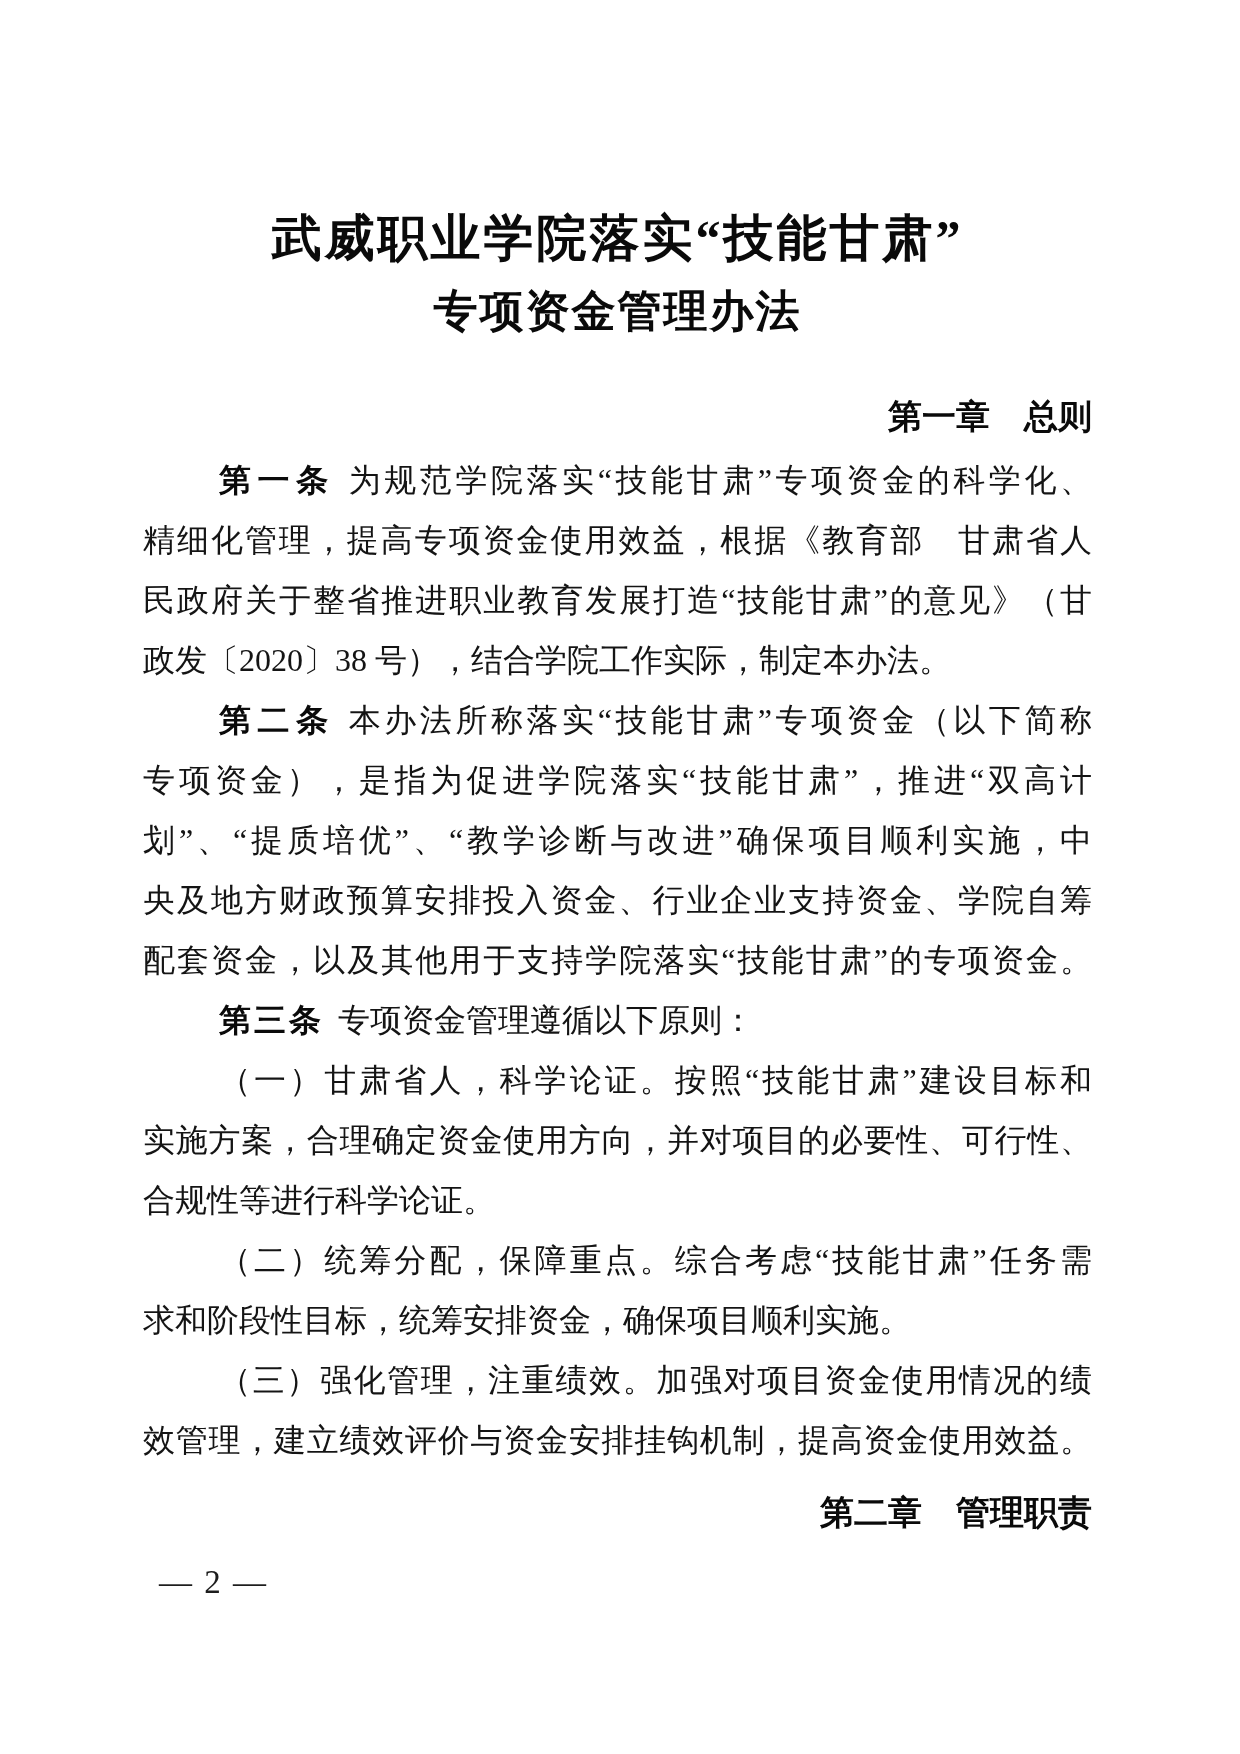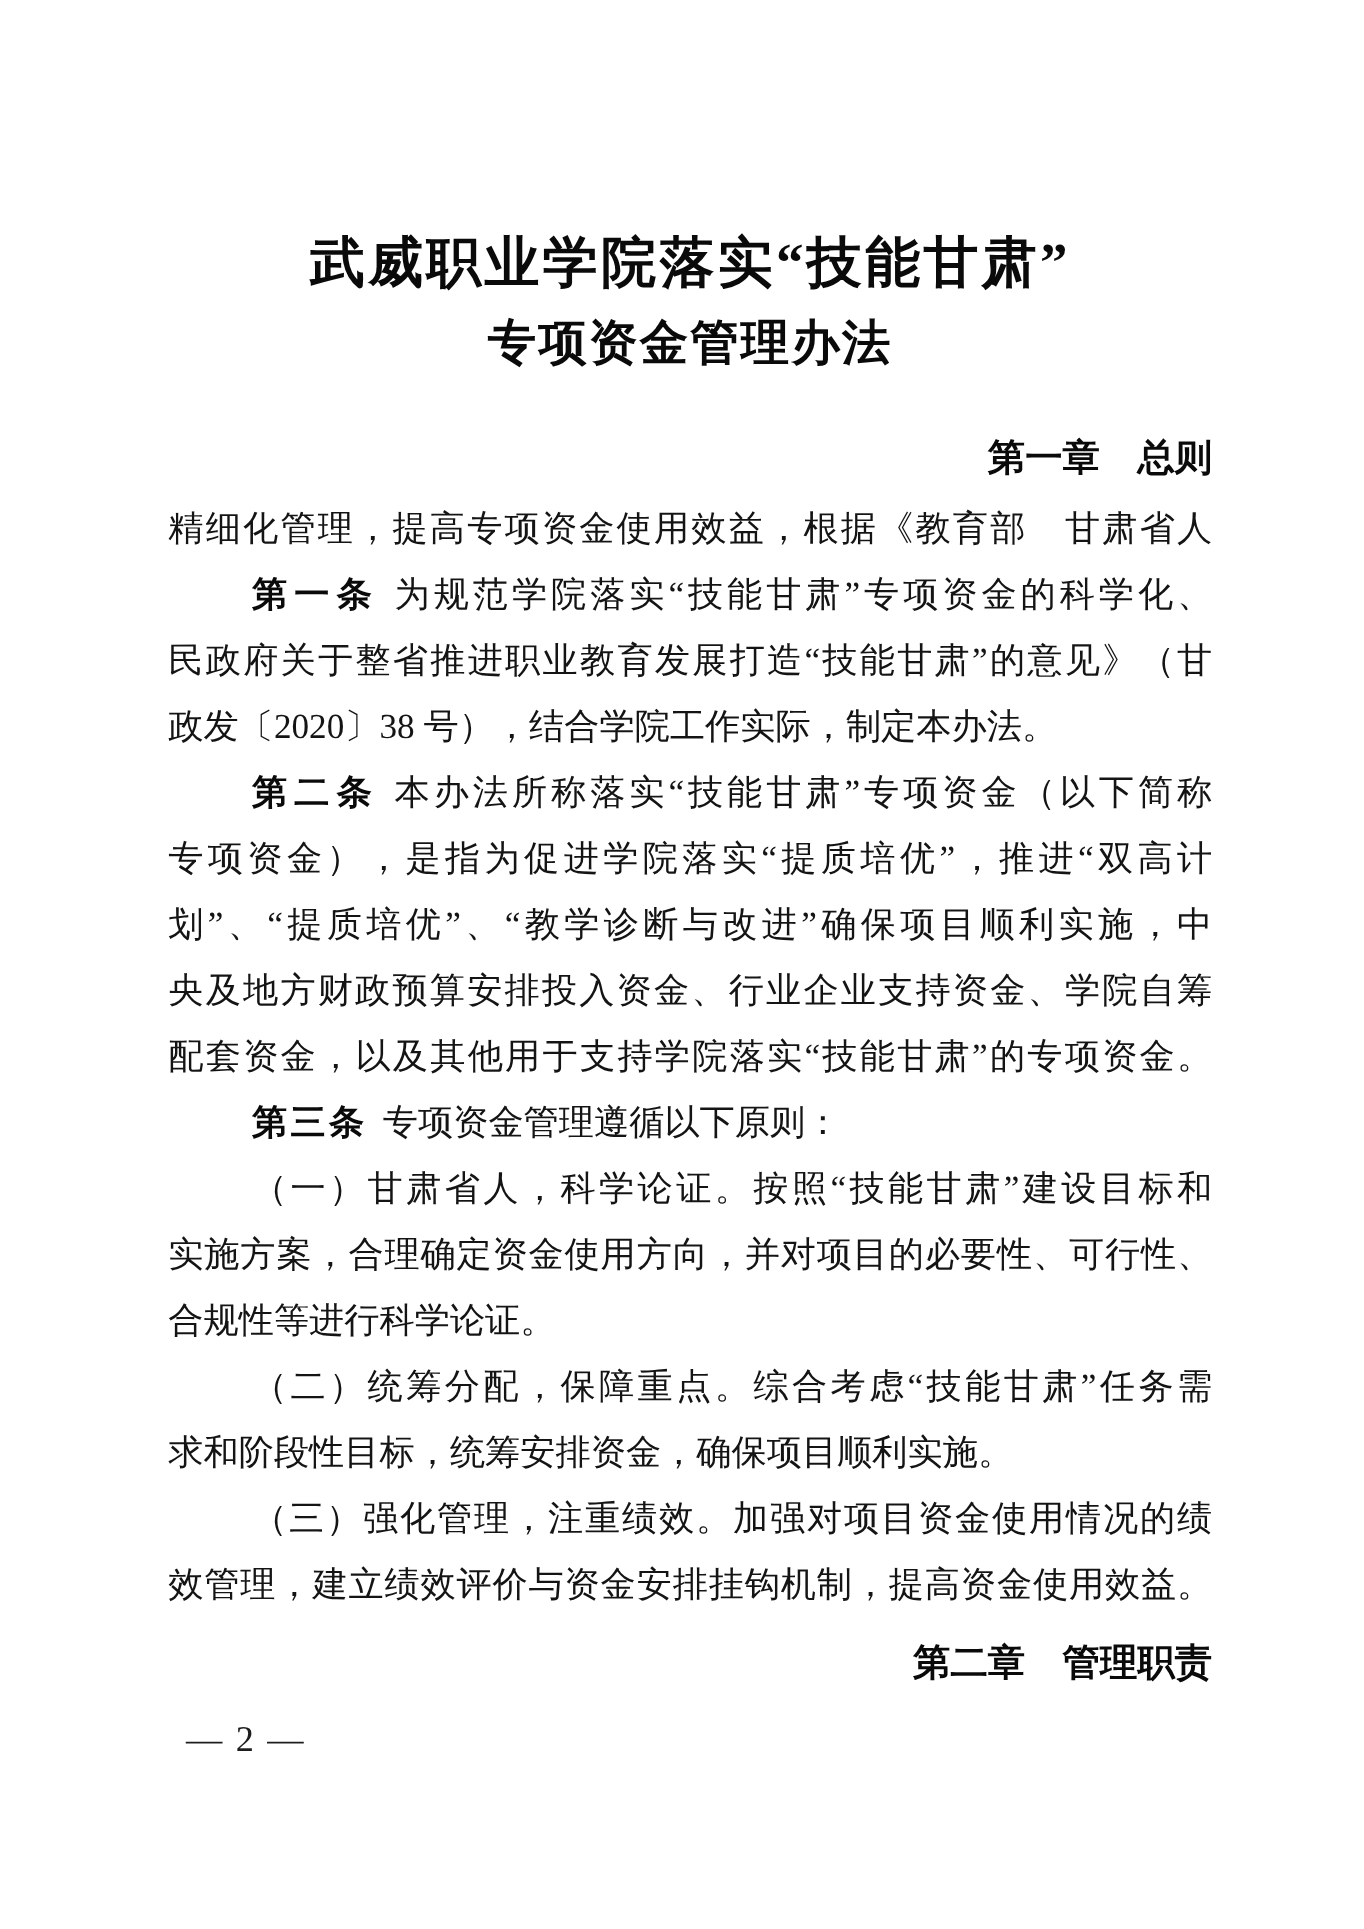--- a/index.html
+++ b/index.html
@@ -8,21 +8,21 @@
     width: 1240px;
     height: 1754px;
     margin: 0 auto;
     background: #ffffff;
     color: #141414;
     font-family: "Liberation Serif", serif;
     overflow: hidden;
   }
   .content {
     position: absolute;
-    left: 153px;
+    left: 143px;
     top: 0;
     width: 949px;
   }
   .doc-title {
     text-align: center;
     font-weight: bold;
     color: #0a0a0a;
   }
   .doc-title-1 {
     margin-top: 202px;
@@ -80,26 +80,26 @@
 <div class="page">
   <div class="content">
 
     <div class="doc-title doc-title-1">武威职业学院落实“技能甘肃”</div>
 
     <div class="doc-title doc-title-2">专项资金管理办法</div>
 
     <div class="chapter-heading first">第一章　总则</div>
 
     <div class="body-lines">
+        <div class="line full indent"><span class="lead">第一条</span><span>为规范学院落实“技能甘肃”专项资金的科学化、</span></div>
         <div class="line full"><span>精细化管理，提高专项资金使用效益，根据《教育部　甘肃省人</span></div>
-        <div class="line full indent"><span class="lead">第一条</span><span>为规范学院落实“技能甘肃”专项资金的科学化、</span></div>
         <div class="line full"><span>民政府关于整省推进职业教育发展打造“技能甘肃”的意见》（甘</span></div>
         <div class="line short"><span>政发〔2020〕38 号），结合学院工作实际，制定本办法。</span></div>
         <div class="line full indent"><span class="lead">第二条</span><span>本办法所称落实“技能甘肃”专项资金（以下简称</span></div>
-        <div class="line full"><span>专项资金），是指为促进学院落实“提质培优”，推进“双高计</span></div>
+        <div class="line full"><span>专项资金），是指为促进学院落实“技能甘肃”，推进“双高计</span></div>
         <div class="line full"><span>划”、“提质培优”、“教学诊断与改进”确保项目顺利实施，中</span></div>
         <div class="line full"><span>央及地方财政预算安排投入资金、行业企业支持资金、学院自筹</span></div>
         <div class="line full"><span>配套资金，以及其他用于支持学院落实“技能甘肃”的专项资金。</span></div>
         <div class="line short indent"><span class="lead">第三条</span><span>专项资金管理遵循以下原则：</span></div>
         <div class="line full indent"><span>（一）甘肃省人，科学论证。按照“技能甘肃”建设目标和</span></div>
         <div class="line full"><span>实施方案，合理确定资金使用方向，并对项目的必要性、可行性、</span></div>
         <div class="line short"><span>合规性等进行科学论证。</span></div>
         <div class="line full indent"><span>（二）统筹分配，保障重点。综合考虑“技能甘肃”任务需</span></div>
         <div class="line short"><span>求和阶段性目标，统筹安排资金，确保项目顺利实施。</span></div>
         <div class="line full indent"><span>（三）强化管理，注重绩效。加强对项目资金使用情况的绩</span></div>

